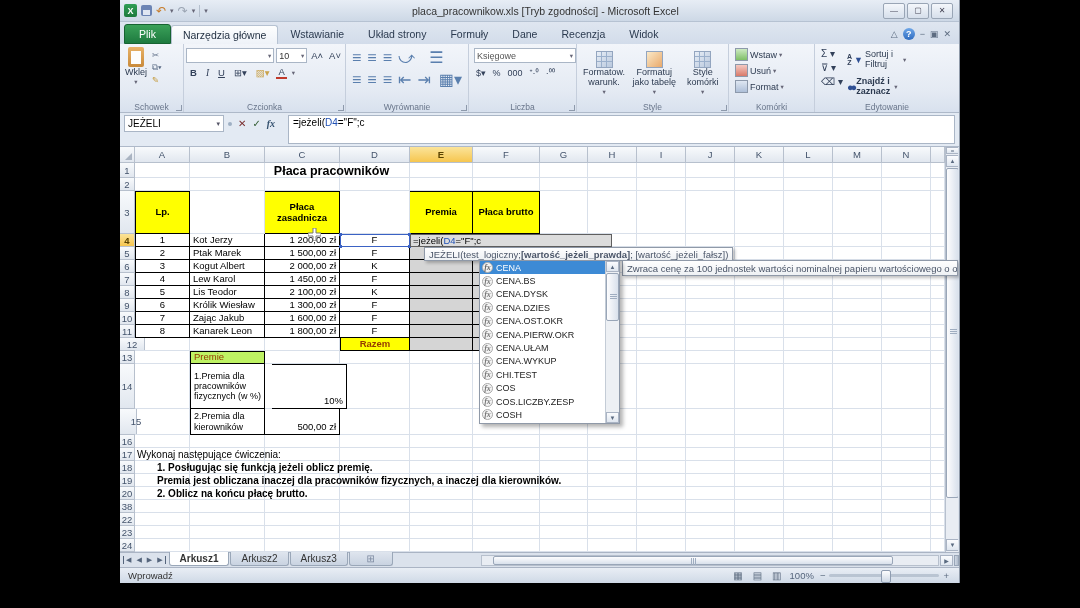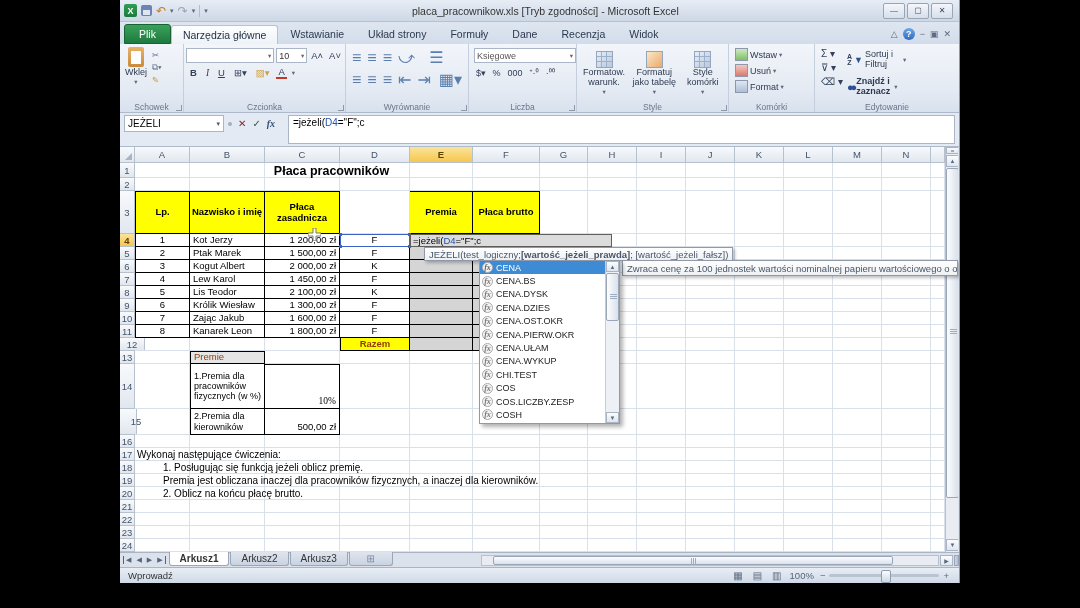--- a/index.html
+++ b/index.html
@@ -97,24 +97,24 @@
   .cell.b{border-right:1px solid #000;border-bottom:1px solid #000;}
   .cell.bl{border-left:1px solid #000;}
   .cell.bt{border-top:1px solid #000;}
   .cell.hdr{background:#ffff00;font-weight:bold;justify-content:center;text-align:center;white-space:pre-line;}
   .cell.center{justify-content:center;}
   .cell.name{padding-left:3px;}
   .cell.money{justify-content:flex-end;padding-right:3px;}
   .cell.gray{background:#d5d5d5;}
   .cell.title{background:transparent;font-weight:bold;font-size:12.5px;justify-content:center;}
   .cell.razem{background:#ffff00;font-weight:bold;color:#963c00;justify-content:center;}
-  .cell.premie{background:#e5e5e5;color:#963c00;padding-left:3px;}
+  .cell.premie{background:#bef264;color:#963c00;padding-left:3px;}
   .cell.small{font-size:9px;white-space:pre-line;padding-left:3px;background:#fff;}
   .cell.plain{background:transparent;white-space:nowrap;overflow:visible;font-size:10px;padding-left:2px;}
-  .cell.ind{padding-left:28px;}
+  .cell.ind{padding-left:22px;font-weight:bold;}
   .cell.vb{align-items:flex-end;padding-bottom:1px;}
   .refbox{position:absolute;border:1px solid #3b62c4;box-sizing:border-box;z-index:3;}
   .refbox i{position:absolute;width:3px;height:3px;background:#3b62c4;}
   .editbox{position:absolute;background:#dcdcdc;border:1px solid #5f5f5f;box-sizing:border-box;
     font-size:9.5px;padding:0 2px;z-index:4;white-space:nowrap;display:flex;align-items:center;}
   
   .vsb{position:absolute;left:825px;top:0;width:13px;height:405px;background:#e9edf3;border-left:1px solid #b7c0cd;box-sizing:border-box;}
   .sbtn{position:absolute;left:0;width:13px;background:linear-gradient(#fbfcfe,#dfe6ef);border:1px solid #aab4c4;
     box-sizing:border-box;font-size:6px;color:#5a6a80;display:flex;align-items:center;justify-content:center;}
   .vthumb{position:absolute;left:0;width:13px;background:linear-gradient(90deg,#fdfdfe,#d9e1ec);
@@ -407,21 +407,21 @@
       <div class="rowh" style="left: 0px; top: 178px; width: 15px; height: 13px;">11</div>
       <div class="rowh" style="left: 0px; top: 191px; width: 25px; height: 13px;">12</div>
       <div class="rowh" style="left: 0px; top: 204px; width: 15px; height: 13px;">13</div>
       <div class="rowh" style="left: 0px; top: 217px; width: 15px; height: 45px;">14</div>
       <div class="rowh" style="left: 0px; top: 262px; width: 15px; height: 26px; padding-left: 16px;">15</div>
       <div class="rowh" style="left: 0px; top: 288px; width: 15px; height: 13px;">16</div>
       <div class="rowh" style="left: 0px; top: 301px; width: 15px; height: 13px;">17</div>
       <div class="rowh" style="left: 0px; top: 314px; width: 15px; height: 13px;">18</div>
       <div class="rowh" style="left: 0px; top: 327px; width: 15px; height: 13px;">19</div>
       <div class="rowh" style="left: 0px; top: 340px; width: 15px; height: 13px;">20</div>
-      <div class="rowh" style="left: 0px; top: 353px; width: 15px; height: 13px;">21</div>
+      <div class="rowh" style="left: 0px; top: 353px; width: 15px; height: 13px;">38</div>
       <div class="rowh" style="left: 0px; top: 366px; width: 15px; height: 13px;">22</div>
       <div class="rowh" style="left: 0px; top: 379px; width: 15px; height: 13px;">23</div>
       <div class="rowh" style="left: 0px; top: 392px; width: 15px; height: 13px;">24</div>
       <div class="vline" style="left: 69px; top: 16px; width: 1px; height: 389px;"></div>
       <div class="vline" style="left: 144px; top: 16px; width: 1px; height: 389px;"></div>
       <div class="vline" style="left: 219px; top: 16px; width: 1px; height: 389px;"></div>
       <div class="vline" style="left: 289px; top: 16px; width: 1px; height: 389px;"></div>
       <div class="vline" style="left: 352px; top: 16px; width: 1px; height: 389px;"></div>
       <div class="vline" style="left: 419px; top: 16px; width: 1px; height: 389px;"></div>
       <div class="vline" style="left: 467px; top: 16px; width: 1px; height: 389px;"></div>
@@ -452,21 +452,20 @@
       <div class="hline" style="left: 15px; top: 300px; width: 810px; height: 1px;"></div>
       <div class="hline" style="left: 15px; top: 313px; width: 810px; height: 1px;"></div>
       <div class="hline" style="left: 15px; top: 326px; width: 810px; height: 1px;"></div>
       <div class="hline" style="left: 15px; top: 339px; width: 810px; height: 1px;"></div>
       <div class="hline" style="left: 15px; top: 352px; width: 810px; height: 1px;"></div>
       <div class="hline" style="left: 15px; top: 365px; width: 810px; height: 1px;"></div>
       <div class="hline" style="left: 15px; top: 378px; width: 810px; height: 1px;"></div>
       <div class="hline" style="left: 15px; top: 391px; width: 810px; height: 1px;"></div>
       <div class="hline" style="left: 15px; top: 404px; width: 810px; height: 1px;"></div>
       <div class="cell hdr b bt bl" style="left: 15px; top: 44px; width: 55px; height: 43px; z-index: 2;">Lp.</div>
-      <div class="cell hdr b bt" style="left: 70px; top: 44px; width: 75px; height: 43px; z-index: 2;">Nazwisko i imię</div>
       <div class="cell hdr b bt" style="left: 145px; top: 44px; width: 75px; height: 43px; z-index: 2;">Płaca
 zasadnicza</div>
       <div class="cell hdr b bt" style="left: 290px; top: 44px; width: 63px; height: 43px; z-index: 2;">Premia</div>
       <div class="cell hdr b bt" style="left: 353px; top: 44px; width: 67px; height: 43px; z-index: 2;">Płaca brutto</div>
       <div class="cell center b bl" style="left: 15px; top: 87px; width: 55px; height: 13px; z-index: 2;">1</div>
       <div class="cell name b" style="left: 70px; top: 87px; width: 75px; height: 13px; z-index: 2;">Kot Jerzy</div>
       <div class="cell money b" style="left: 145px; top: 87px; width: 75px; height: 13px; z-index: 2;">1 200,00 zł</div>
       <div class="cell center b" style="left: 220px; top: 87px; width: 70px; height: 13px; z-index: 2;">F</div>
       <div class="cell gray b" style="left: 290px; top: 87px; width: 63px; height: 13px; z-index: 2;"></div>
       <div class="cell gray b" style="left: 353px; top: 87px; width: 67px; height: 13px; z-index: 2;"></div>
@@ -513,21 +512,21 @@
       <div class="cell gray b" style="left: 290px; top: 178px; width: 63px; height: 13px; z-index: 2;"></div>
       <div class="cell gray b" style="left: 353px; top: 178px; width: 67px; height: 13px; z-index: 2;"></div>
       <div class="cell title" style="left: 70px; top: 16px; width: 283px; height: 15px; z-index: 2;">Płaca pracowników</div>
       <div class="cell razem b bl" style="left: 220px; top: 191px; width: 70px; height: 13px; z-index: 2;">Razem</div>
       <div class="cell gray b" style="left: 290px; top: 191px; width: 63px; height: 13px; z-index: 2;"></div>
       <div class="cell gray b" style="left: 353px; top: 191px; width: 67px; height: 13px; z-index: 2;"></div>
       <div class="cell premie b bl bt" style="left: 70px; top: 204px; width: 75px; height: 13px; z-index: 2;">Premie</div>
       <div class="cell small b bl" style="left: 70px; top: 217px; width: 75px; height: 45px; z-index: 2;">1.Premia dla
 pracowników
 fizycznych (w %)</div>
-      <div class="cell money b bt vb" style="left: 145px; top: 217px; width: 75px; height: 45px; z-index: 2; font-family: Liberation Serif, serif;">10%</div>
+      <div class="cell money b bt vb" style="left: 152px; top: 217px; width: 75px; height: 45px; z-index: 2;">10%</div>
       <div class="cell small b bl" style="left: 70px; top: 262px; width: 75px; height: 26px; z-index: 2;">2.Premia dla
 kierowników</div>
       <div class="cell money b vb" style="left: 145px; top: 262px; width: 75px; height: 26px; z-index: 2;">500,00 zł</div>
       <div class="cell plain" style="left: 15px; top: 301px; width: 502px; height: 13px; z-index: 2;">Wykonaj następujące ćwiczenia:</div>
       <div class="cell plain ind" style="left: 15px; top: 314px; width: 502px; height: 13px; z-index: 2;">1. Posługując się funkcją jeżeli oblicz premię.</div>
       <div class="cell plain ind" style="left: 15px; top: 327px; width: 502px; height: 13px; z-index: 2;">Premia jest obliczana inaczej dla pracowników fizycznych, a inaczej dla kierowników.</div>
       <div class="cell plain ind" style="left: 15px; top: 340px; width: 502px; height: 13px; z-index: 2;">2. Oblicz na końcu płacę brutto.</div>
       <div class="refbox" style="left: 220px; top: 87px; width: 70px; height: 13px;">
         <i style="left: -2px; top: -2px;"></i>
         <i style="left: -2px; top: auto; bottom: -2px;"></i>

